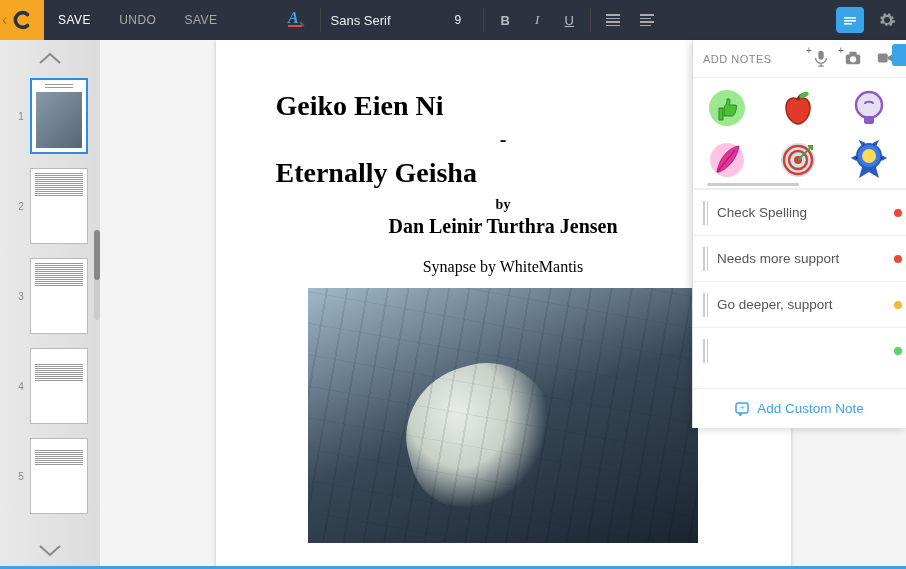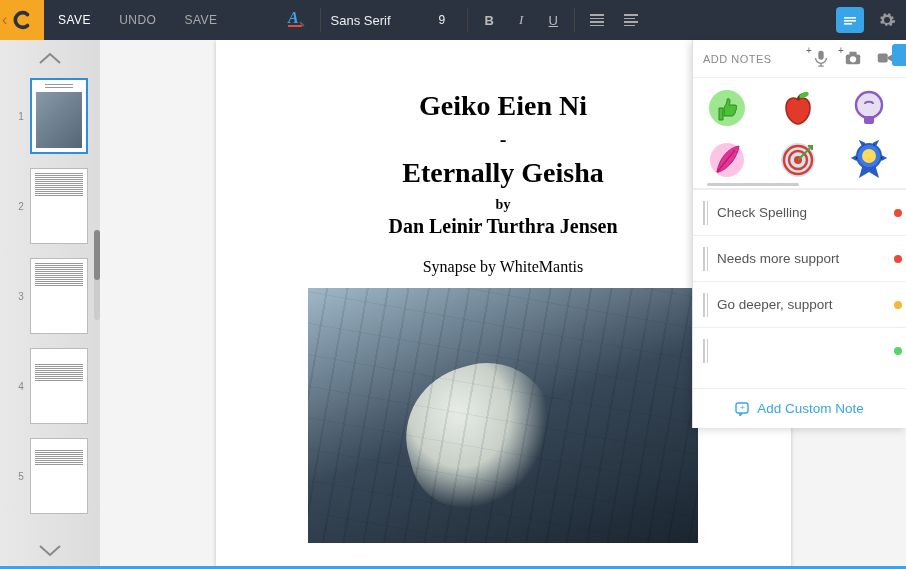--- a/index.html
+++ b/index.html
@@ -7,21 +7,21 @@
 
 .toolbar { height: 40px; background: #2b3340; display: flex; align-items: center; color: #ccc; font-size: 12px; position: relative; }
 .logo-badge { width: 44px; height: 40px; background: #f5a623; display: flex; align-items: center; justify-content: center; position: relative; }
 .logo-back { position: absolute; left: 2px; font-size: 16px; color: rgba(0,0,0,0.3); }
 .logo-c { width: 24px; height: 24px; display: flex; align-items: center; justify-content: center; }
 .tb-btn { padding: 4px 14px; height: 40px; display: flex; align-items: center; cursor: pointer; letter-spacing: 0.5px; font-weight: 400; color: #aaa; }
 .tb-btn.active { color: #fff; }
 .tb-sep { width: 1px; height: 24px; background: #444; }
 .font-area { margin-left: 54px; display: flex; align-items: center; gap: 10px; }
 .font-icon { color: #3aa4e8; font-style: italic; font-weight: bold; font-size: 16px; margin-right: 4px; position: relative; }
-.font-name { color: #eee; font-size: 13px; margin-right: 38px; }
+.font-name { color: #eee; font-size: 13px; margin-right: 54px; }
 .font-size { color: #eee; font-size: 12px; margin-right: 12px; }
 .fmt-btn { width: 22px; height: 40px; display: flex; align-items: center; justify-content: center; cursor: pointer; color: #bbb; font-size: 13px; }
 .fmt-b { font-weight: bold; }
 .fmt-i { font-style: italic; font-family: serif; }
 .fmt-u { text-decoration: underline; }
 .list-btn { width: 24px; height: 40px; display: flex; align-items: center; justify-content: center; cursor: pointer; }
 .list-icon { width: 14px; height: 12px; display: flex; flex-direction: column; justify-content: space-between; }
 .list-line { height: 1.5px; background: #aaa; }
 .list-line.short { width: 75%; }
 .right-tools { position: absolute; right: 10px; display: flex; align-items: center; gap: 14px; }
@@ -40,21 +40,21 @@
 .thumb { width: 58px; height: 76px; background: #fff; border: 1px solid #bbb; padding: 4px; position: relative; cursor: pointer; }
 .thumb.selected { border: 2px solid #2f8de0; }
 .thumb-content { width: 100%; height: 100%; display: flex; flex-direction: column; gap: 1px; }
 .tline { height: 1px; background: #999; }
 .timg { flex: 1; background: linear-gradient(135deg, #8899aa, #556677); margin-top: 2px; }
 .thumb-scroll-track { position: absolute; left: 94px; top: 190px; width: 6px; height: 90px; background: #ccc; border-radius: 3px; }
 .thumb-scroll-thumb { width: 6px; height: 50px; background: #888; border-radius: 3px; }
 
 .doc-area { flex: 1; display: flex; justify-content: center; padding-top: 0; overflow: hidden; }
 .page { width: 575px; background: #fff; margin-top: 0; padding: 50px 60px; box-shadow: 0 1px 4px rgba(0,0,0,0.2); }
-.title { font-family: Georgia, serif; font-size: 28px; font-weight: bold; text-align: center; }
+.title { font-family: Georgia, serif; font-size: 28px; font-weight: bold; text-align: left; }
 .title-dash { font-family: Georgia, serif; font-size: 20px; text-align: center; margin: 6px 0; font-weight: bold; }
 .byline { font-family: Georgia, serif; font-weight: bold; font-size: 14px; text-align: center; margin-top: 8px; }
 .author { font-family: Georgia, serif; font-weight: bold; font-size: 20px; text-align: center; margin-top: 2px; }
 .credit { font-family: Georgia, serif; font-size: 16px; text-align: center; margin-top: 20px; }
 .doc-image { width: 390px; height: 255px; margin: 12px auto 0; background: linear-gradient(160deg, #a0b8c8 0%, #6b8090 25%, #384858 50%, #1a2530 100%); position: relative; overflow: hidden; }
 .doc-image::before { content:''; position:absolute; left: 25%; top:30%; width: 38%; height: 55%; background: radial-gradient(ellipse at 40% 30%, #e8ece8 0%, #c8d0c8 40%, transparent 70%); border-radius: 50% 45% 45% 40%; transform: rotate(-15deg); }
 .doc-image::after { content:''; position:absolute; inset:0; background: repeating-linear-gradient(100deg, transparent 0 18px, rgba(0,0,0,0.25) 18px 20px), repeating-linear-gradient(10deg, transparent 0 30px, rgba(0,0,0,0.15) 30px 31px); opacity:0.35; }
 
 .notes-panel { position: absolute; right: 0; top: 0; width: 214px; height: 388px; background: #fff; border-left: 1px solid #ddd; box-shadow: -2px 2px 8px rgba(0,0,0,0.15); display: flex; flex-direction: column; z-index: 10; }
 .notes-header { height: 38px; border-bottom: 1px solid #eee; display: flex; align-items: center; padding: 0 10px; font-size: 11px; letter-spacing: 0.5px; color: #888; justify-content: space-between; }

